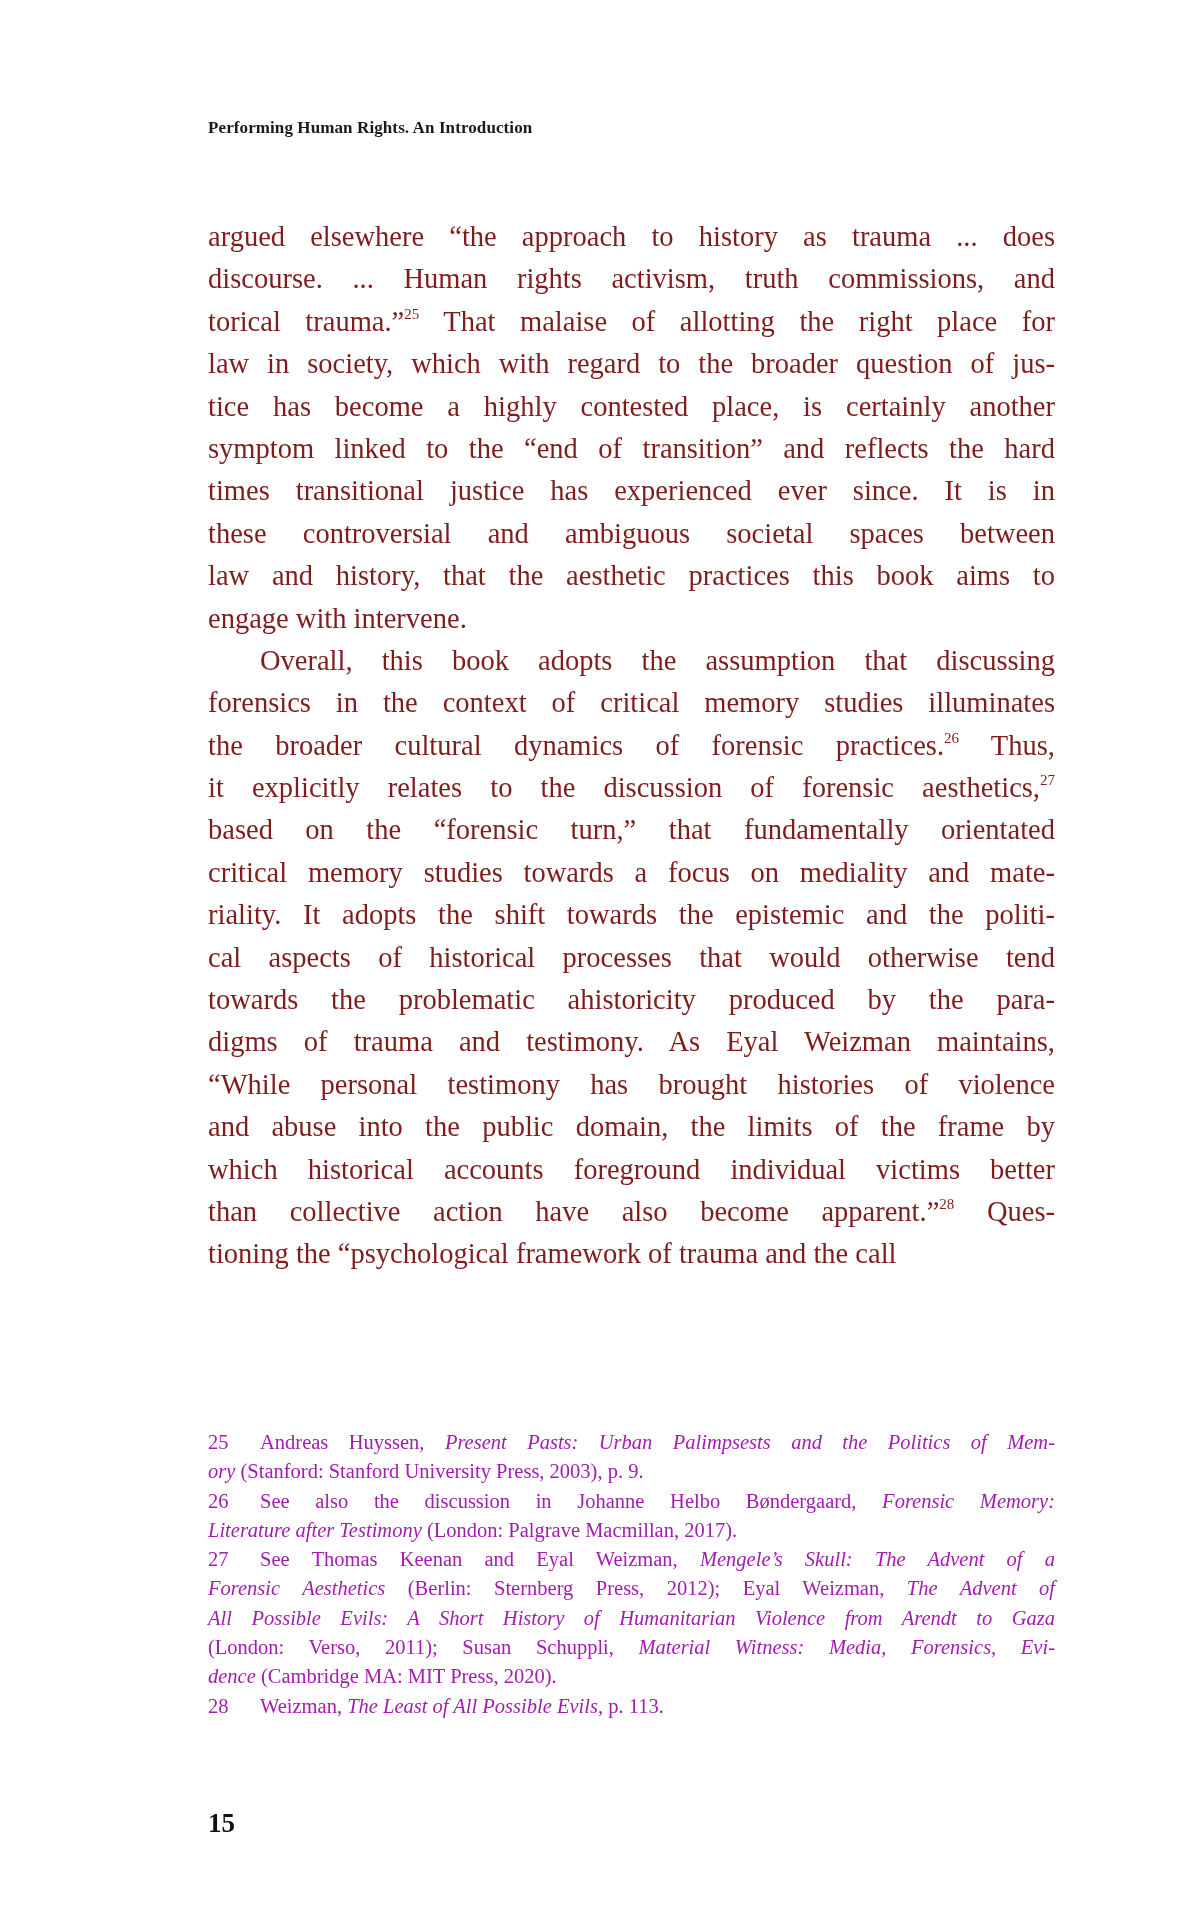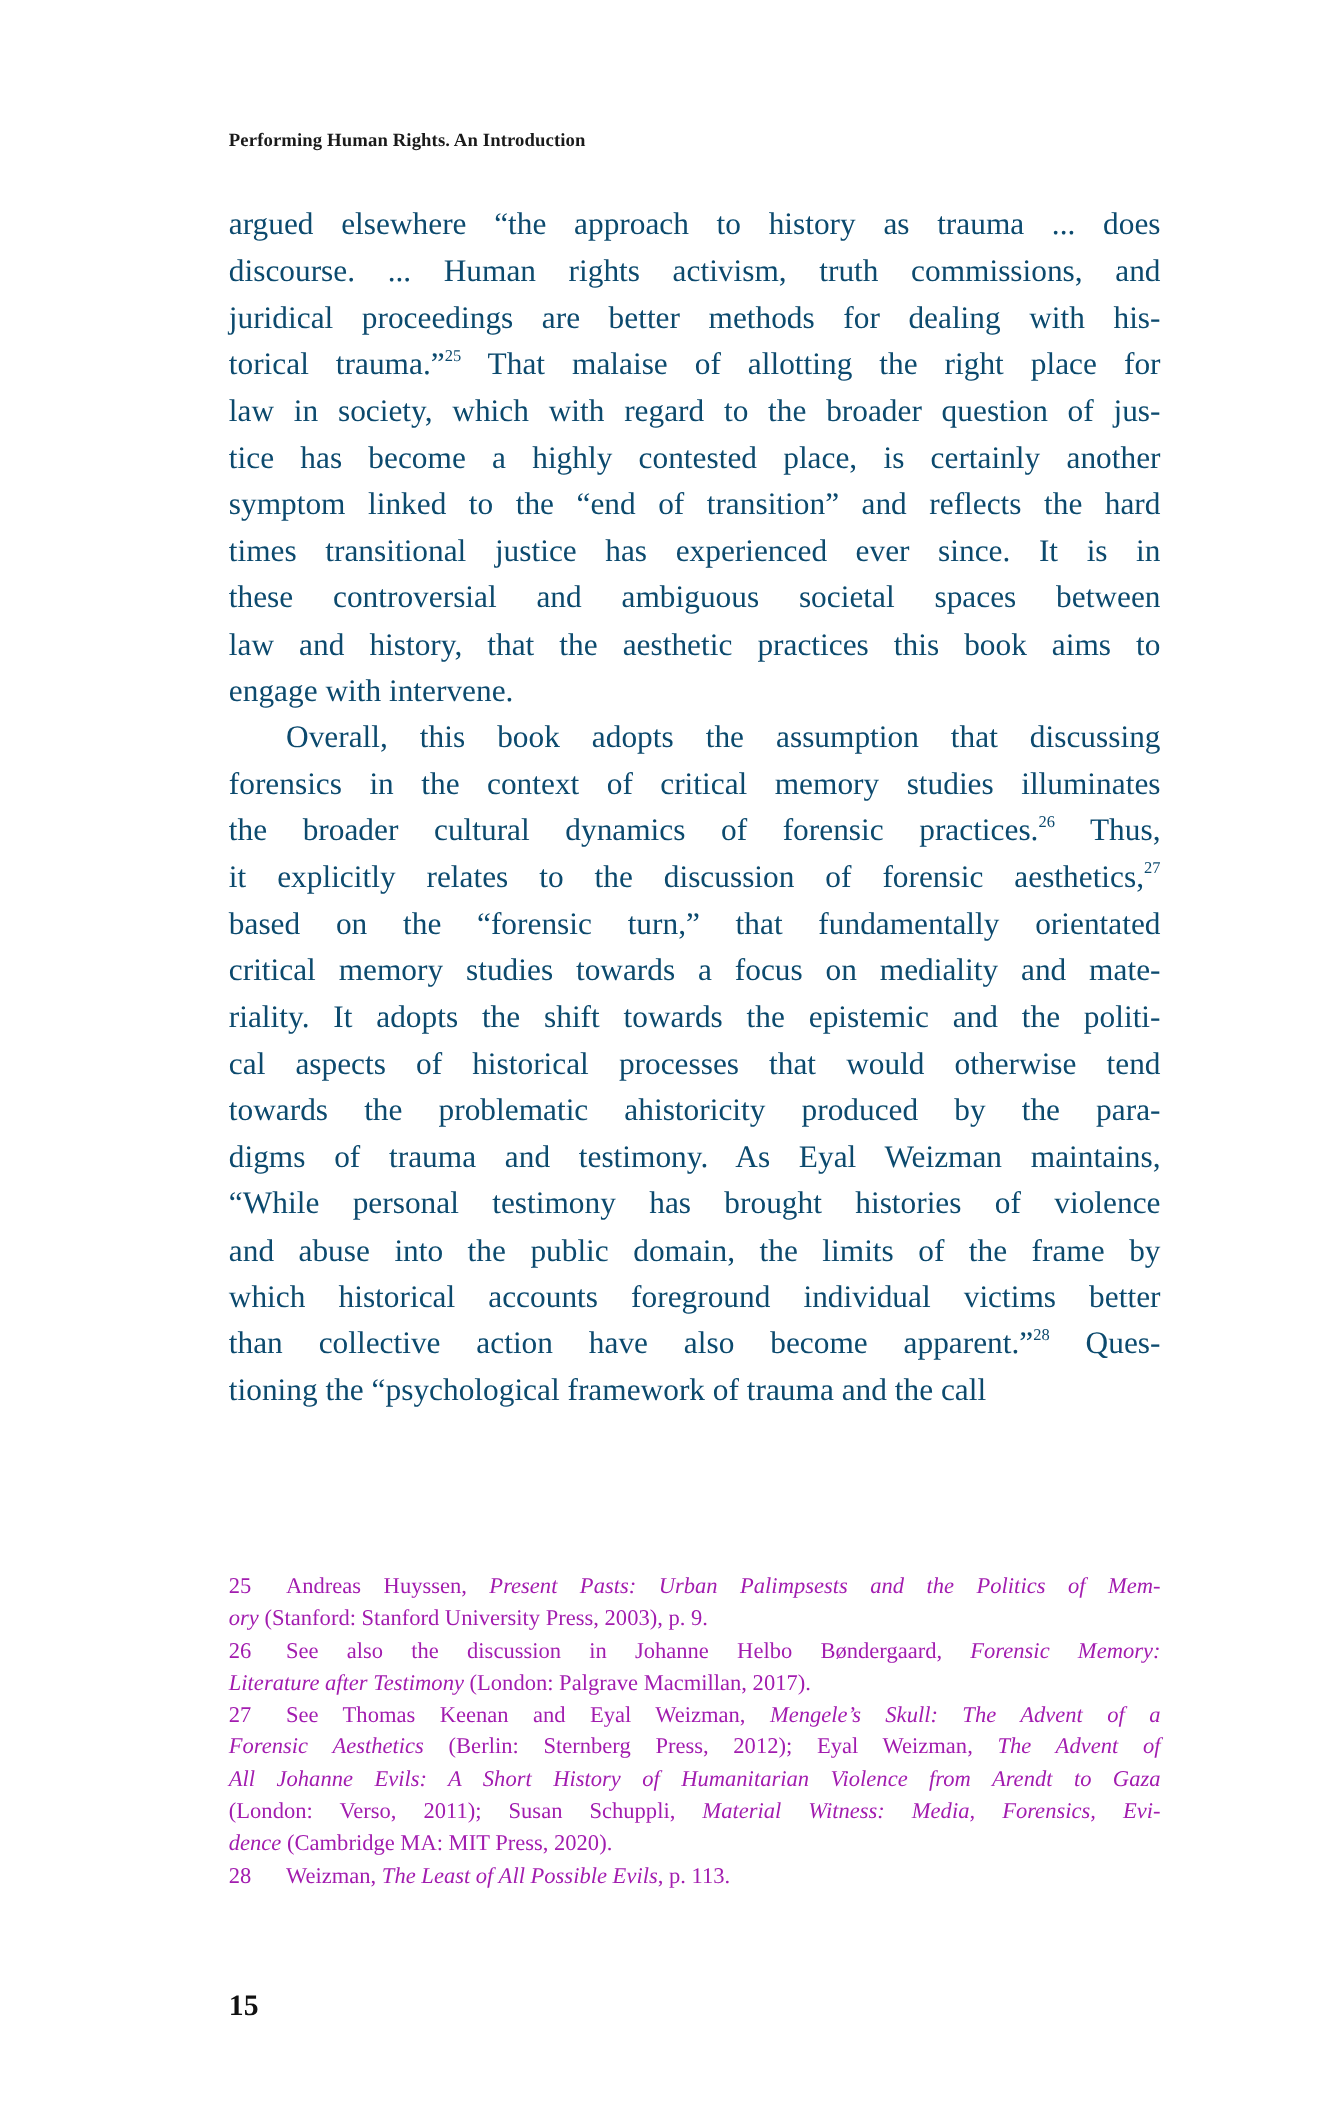--- a/index.html
+++ b/index.html
@@ -4,23 +4,23 @@
 <style>
   html, body { margin:0; padding:0; background:#ffffff; }
   body { width:1200px; height:1928px; position:relative; overflow:hidden; color:#141414; }
   .page { position:absolute; left:0; top:0; width:1200px; height:1928px; }
   .running-head {
     position:absolute; left:208px; top:118px;
     font-family:"Liberation Serif", "DejaVu Serif", serif;
     font-weight:bold; font-size:17px; letter-spacing:0.1px; color:#1a1a1a;
   }
   .body-text {
-    position:absolute; left:208px; top:184px; width:847px;
+    position:absolute; left:208px; top:216px; width:847px;
     font-family:"Liberation Serif", "DejaVu Serif", serif;
-    font-size:28.5px; line-height:42.4px; color:#0c4a6e;
+    font-size:28.5px; line-height:42.4px; color:#7f1d1d;
   }
   .line { display:block; white-space:nowrap; text-align:justify; text-align-last:justify; height:42.4px; }
   .line.last { text-align-last:left; }
   .indent { padding-left:52px; }
   sup.fn { font-size:15px; vertical-align:0; position:relative; top:-12px; line-height:0; }
   .footnotes {
     position:absolute; left:208px; top:1428px; width:847px;
     font-family:"Liberation Serif", "DejaVu Serif", serif;
     font-size:20.5px; line-height:29.3px; color:#a21caf;
   }
@@ -36,21 +36,20 @@
 </style>
 </head>
 <body>
 
 <div class="page">
   <div class="running-head">Performing Human Rights. An Introduction</div>
 
   <div class="body-text" id="body-text">
       <span class="line">argued elsewhere “the approach to history as trauma ... does</span>
       <span class="line">discourse. ... Human rights activism, truth commissions, and</span>
-      <span class="line">juridical proceedings are better methods for dealing with his-</span>
       <span class="line">torical trauma.”<sup class="fn">25</sup> That malaise of allotting the right place for</span>
       <span class="line">law in society, which with regard to the broader question of jus-</span>
       <span class="line">tice has become a highly contested place, is certainly another</span>
       <span class="line">symptom linked to the “end of transition” and reflects the hard</span>
       <span class="line">times transitional justice has experienced ever since. It is in</span>
       <span class="line">these controversial and ambiguous societal spaces between</span>
       <span class="line">law and history, that the aesthetic practices this book aims to</span>
       <span class="line last">engage with intervene.</span>
       <span class="line indent">Overall, this book adopts the assumption that discussing</span>
       <span class="line">forensics in the context of critical memory studies illuminates</span>
@@ -74,21 +73,21 @@
         <span class="fline"><span class="fnum">25</span>Andreas Huyssen, <i>Present Pasts: Urban Palimpsests and the Politics of Mem-</i></span>
         <span class="fline last"><i>ory</i> (Stanford: Stanford University Press, 2003), p. 9.</span>
       </div>
       <div>
         <span class="fline"><span class="fnum">26</span>See also the discussion in Johanne Helbo Bøndergaard, <i>Forensic Memory:</i></span>
         <span class="fline last"><i>Literature after Testimony</i> (London: Palgrave Macmillan, 2017).</span>
       </div>
       <div>
         <span class="fline"><span class="fnum">27</span>See Thomas Keenan and Eyal Weizman, <i>Mengele’s Skull: The Advent of a</i></span>
         <span class="fline"><i>Forensic Aesthetics</i> (Berlin: Sternberg Press, 2012); Eyal Weizman, <i>The Advent of</i></span>
-        <span class="fline"><i>All Johanne Evils: A Short History of Humanitarian Violence from Arendt to Gaza</i></span>
+        <span class="fline"><i>All Possible Evils: A Short History of Humanitarian Violence from Arendt to Gaza</i></span>
         <span class="fline">(London: Verso, 2011); Susan Schuppli, <i>Material Witness: Media, Forensics, Evi-</i></span>
         <span class="fline last"><i>dence</i> (Cambridge MA: MIT Press, 2020).</span>
       </div>
       <div>
         <span class="fline last"><span class="fnum">28</span>Weizman, <i>The Least of All Possible Evils</i>, p. 113.</span>
       </div>
     </div>
 
   <div class="page-number">15</div>
 </div>

